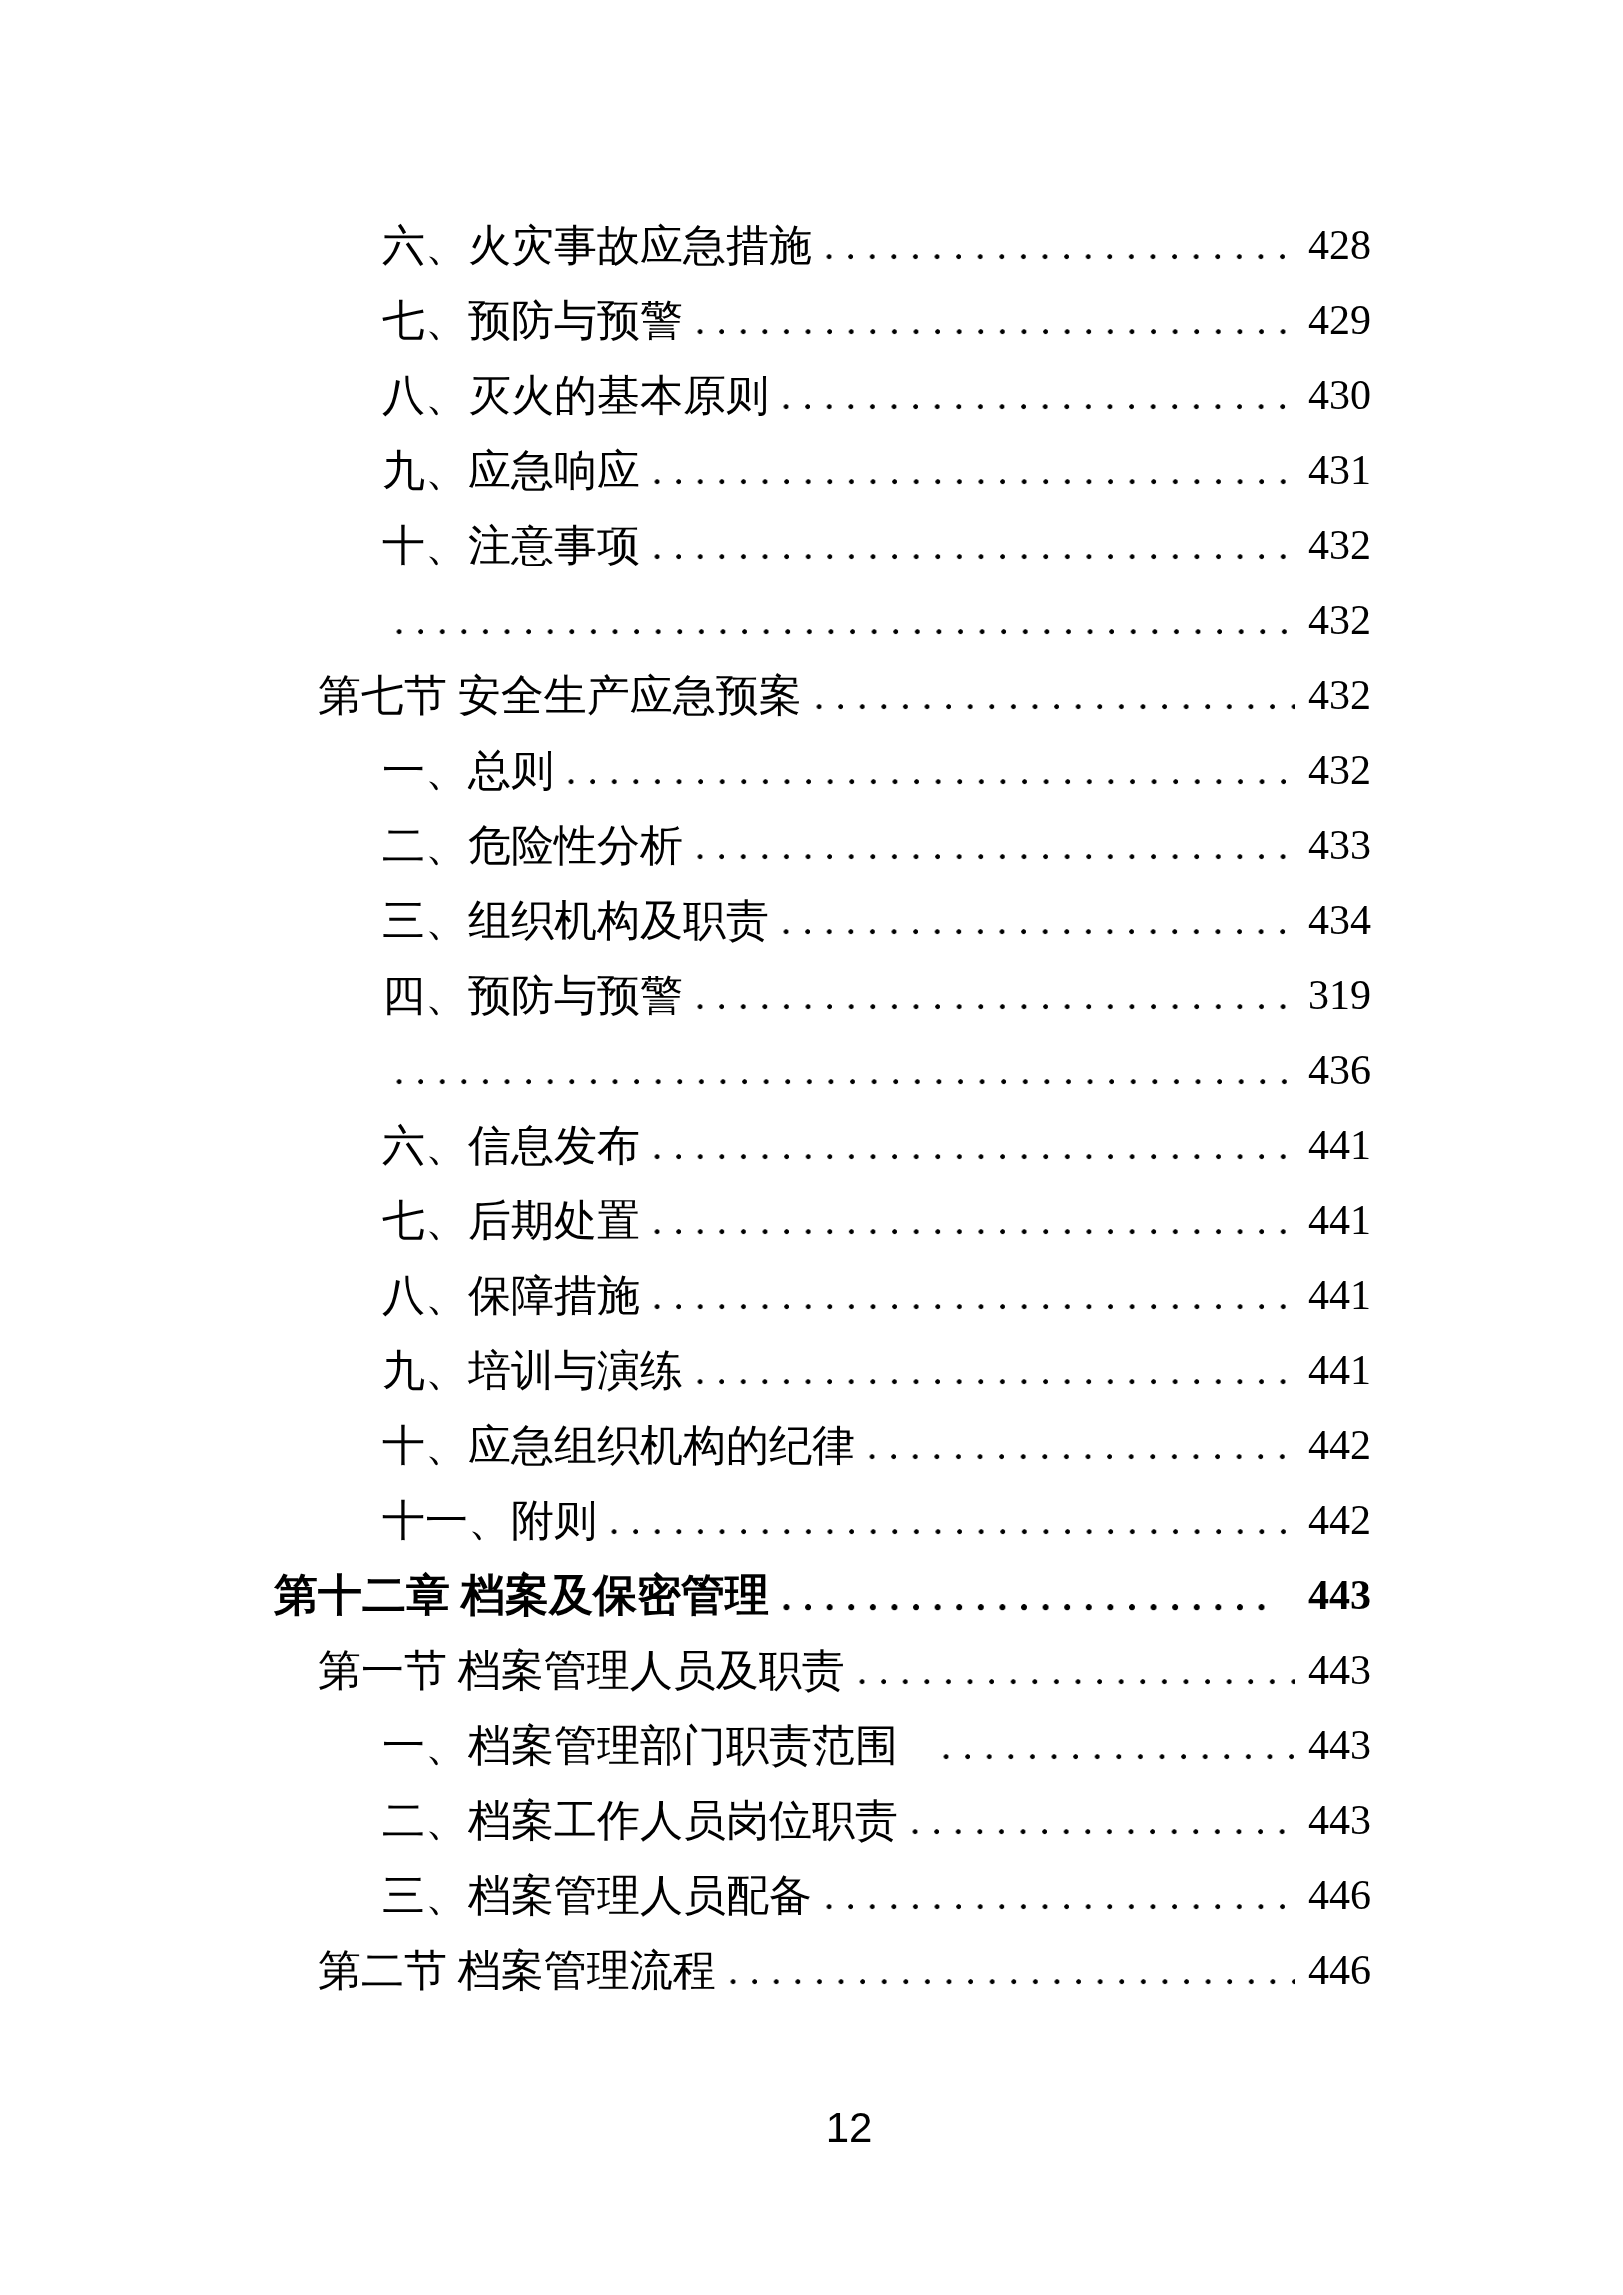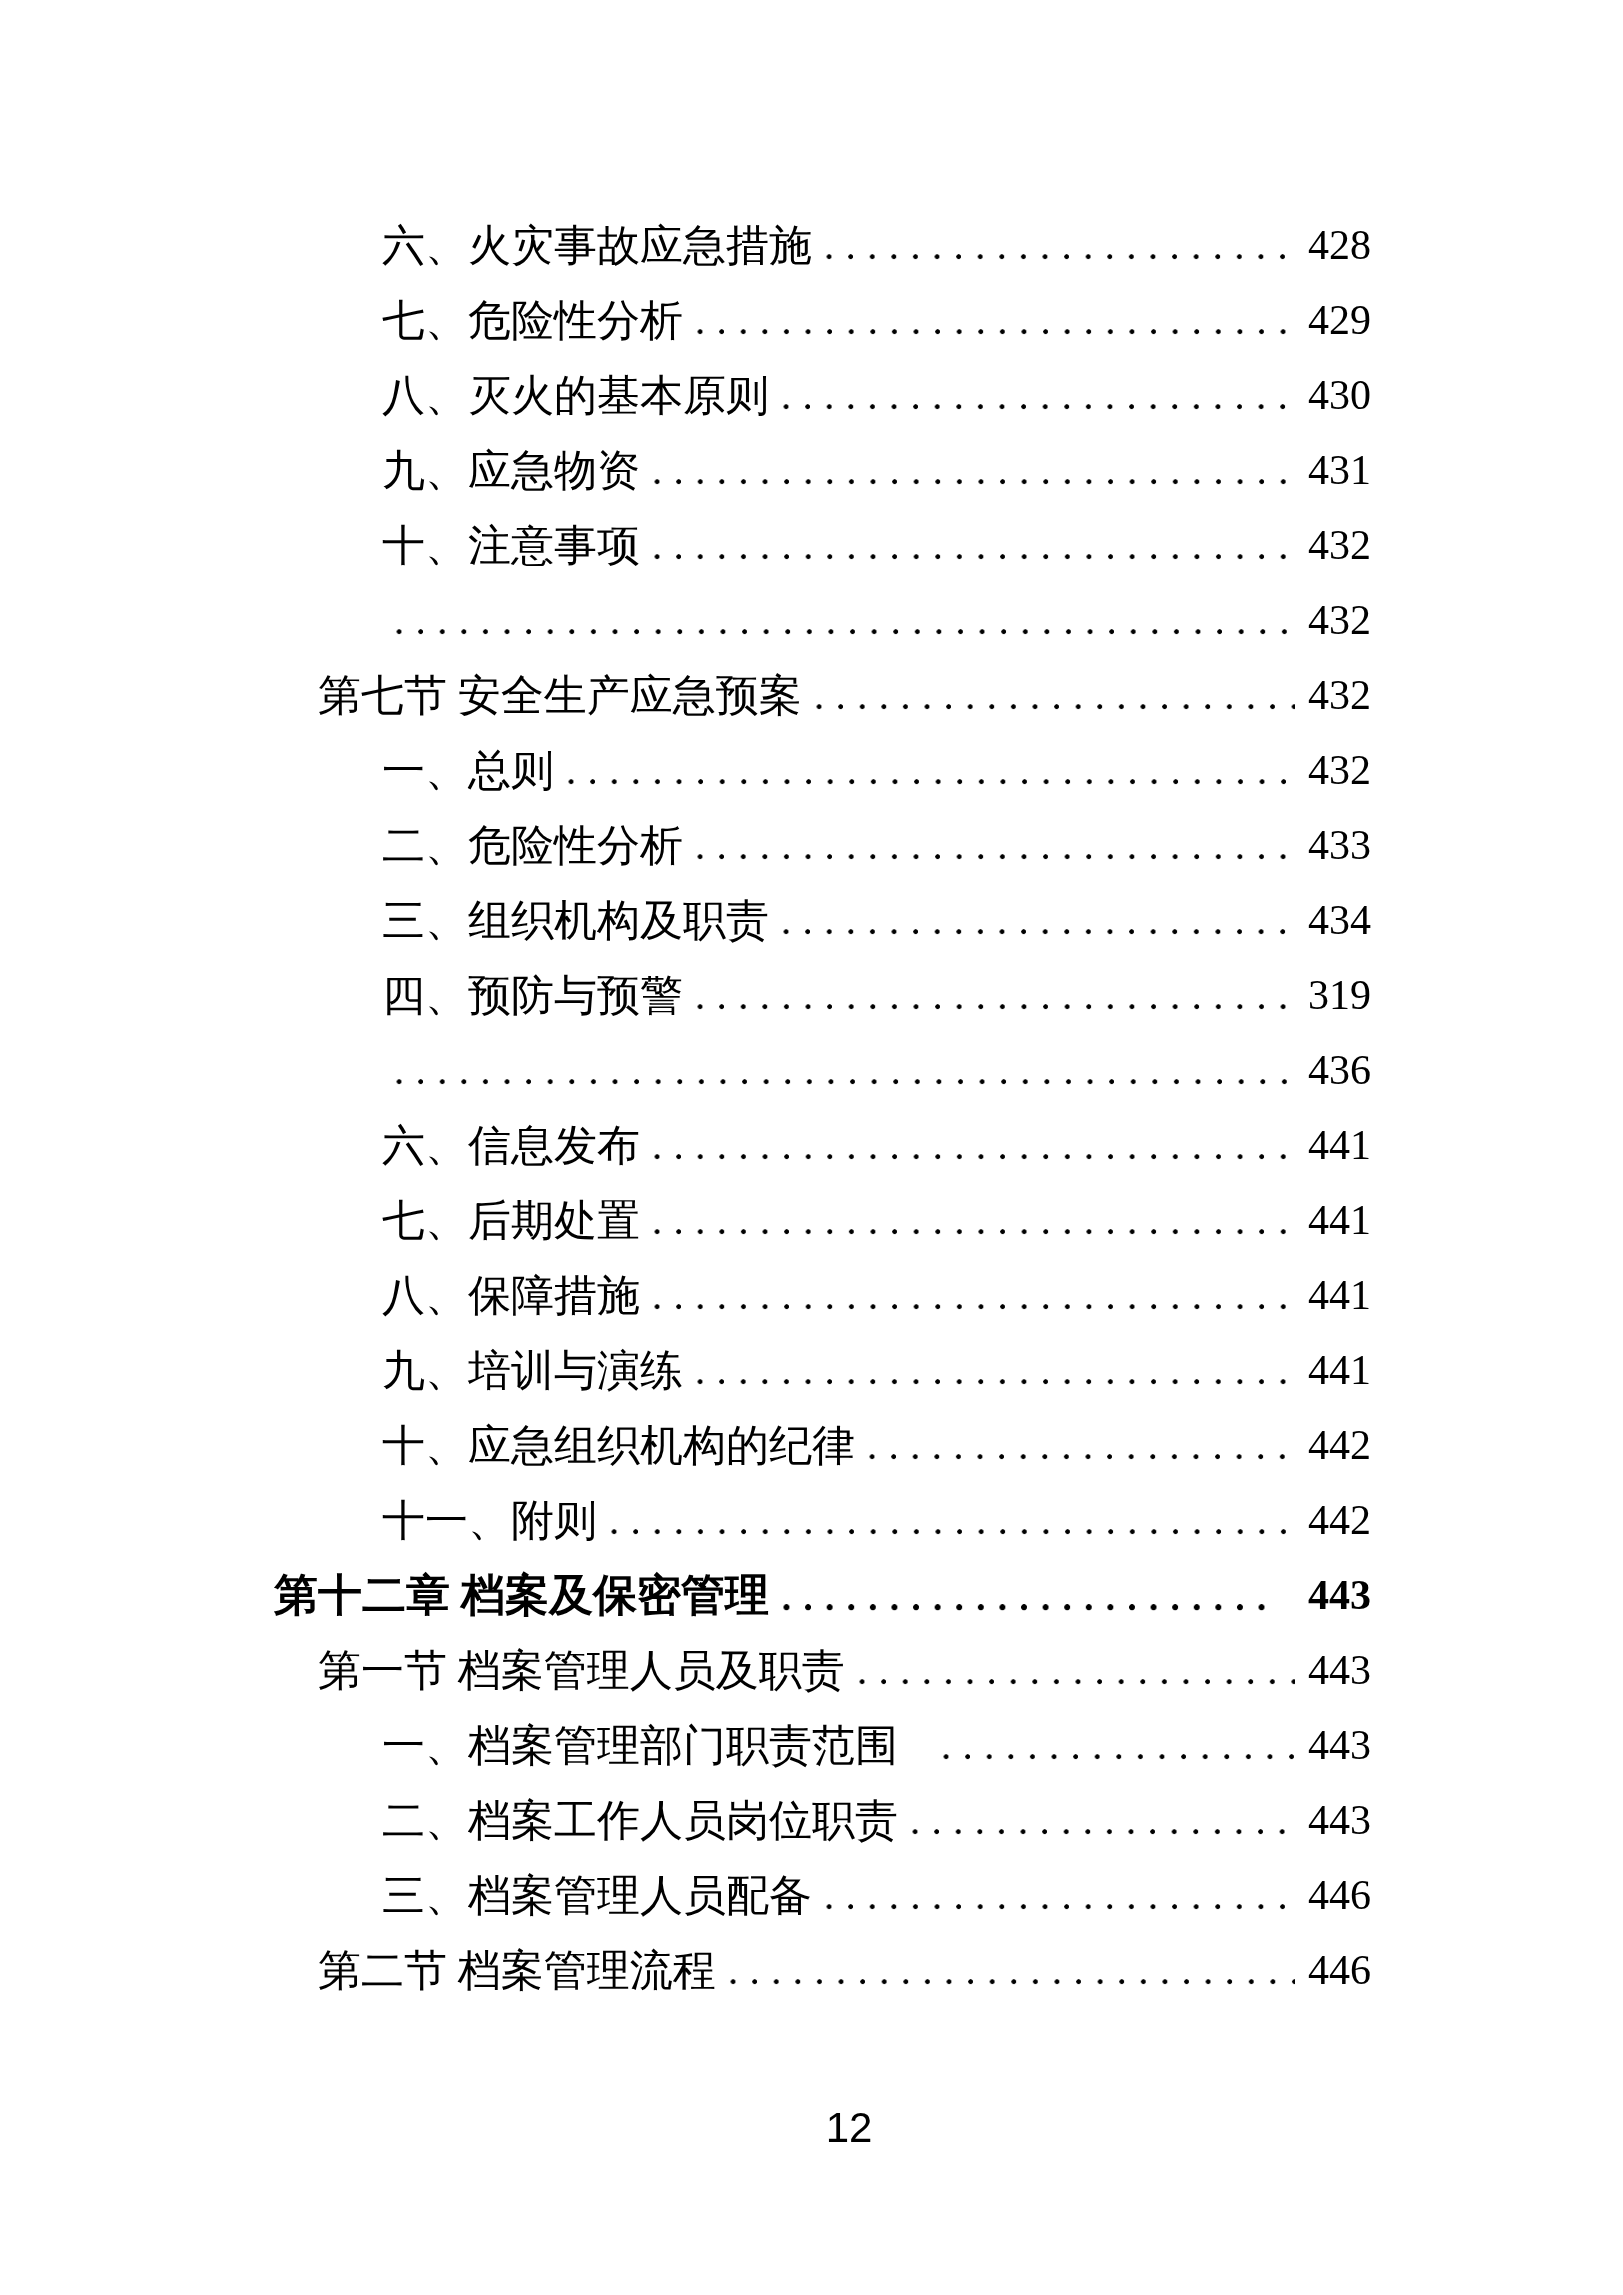--- a/index.html
+++ b/index.html
@@ -74,33 +74,33 @@
 <body>
 
 <div id="toc">
   <div class="toc-row level-2">
     <span class="toc-title">六、火灾事故应急措施</span>
     <span class="toc-leader"></span>
     <span class="toc-page">428</span>
   </div>
 
   <div class="toc-row level-2">
-    <span class="toc-title">七、危险性分析</span>
+    <span class="toc-title">七、预防与预警</span>
     <span class="toc-leader"></span>
     <span class="toc-page">429</span>
   </div>
 
   <div class="toc-row level-2">
     <span class="toc-title">八、灭火的基本原则</span>
     <span class="toc-leader"></span>
     <span class="toc-page">430</span>
   </div>
 
   <div class="toc-row level-2">
-    <span class="toc-title">九、应急物资</span>
+    <span class="toc-title">九、应急响应</span>
     <span class="toc-leader"></span>
     <span class="toc-page">431</span>
   </div>
 
   <div class="toc-row level-2">
     <span class="toc-title">十、注意事项</span>
     <span class="toc-leader"></span>
     <span class="toc-page">432</span>
   </div>
 

